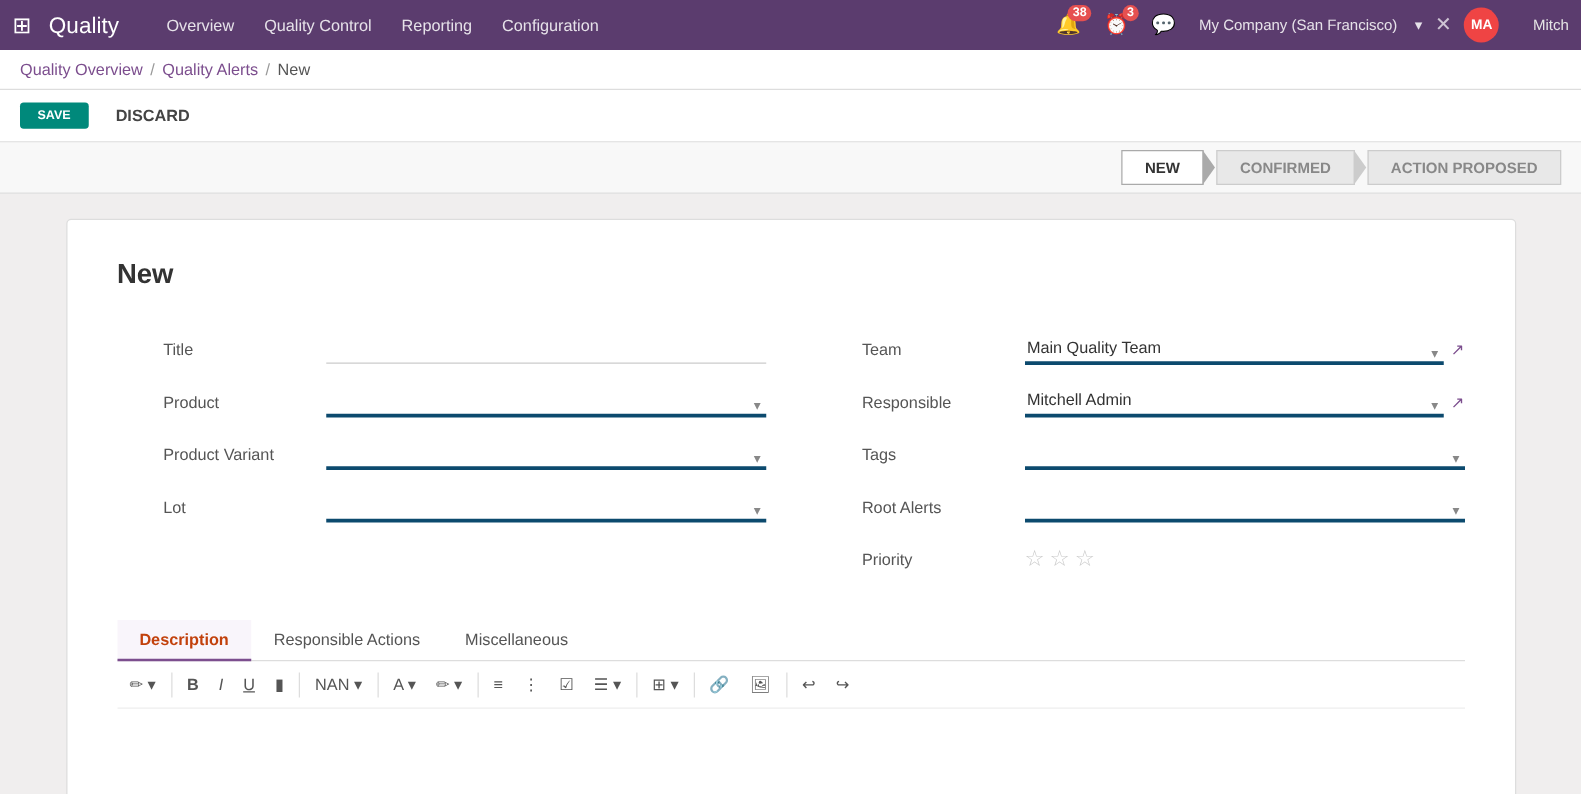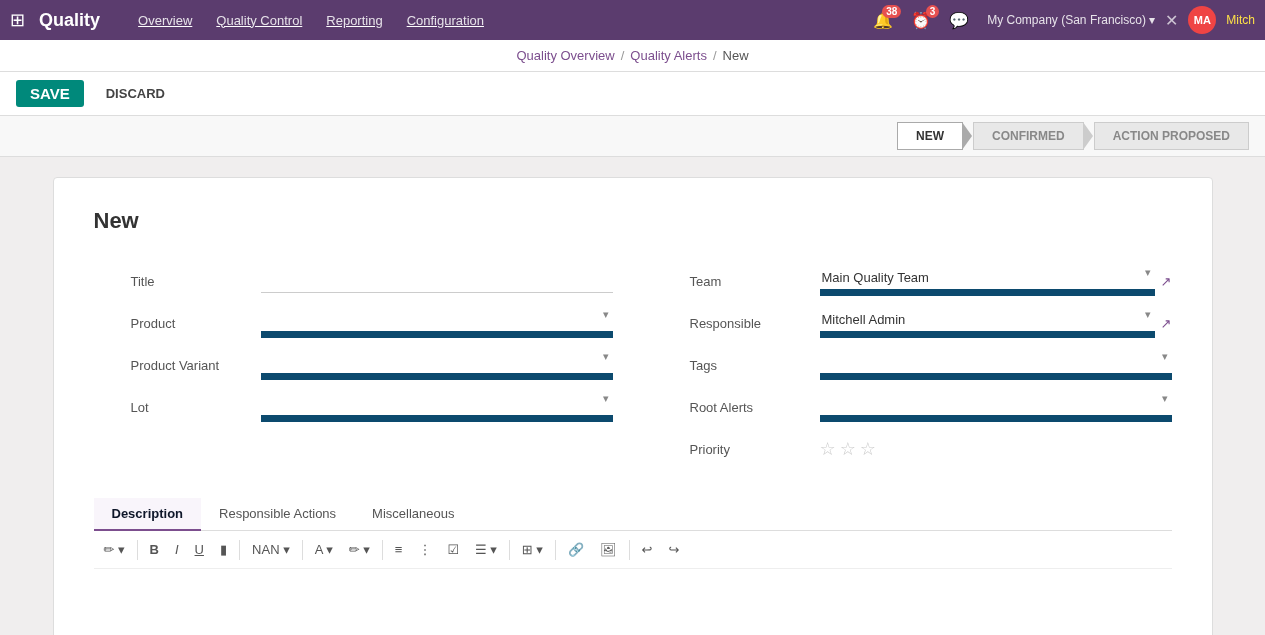--- a/index.html
+++ b/index.html
@@ -9,22 +9,22 @@
     .topnav {
       background: #5b3c6e;
       color: white;
       display: flex;
       align-items: center;
       height: 40px;
       padding: 0 10px;
       gap: 8px;
     }
     .topnav-app-icon { color: white; font-size: 18px; margin-right: 6px; cursor: pointer; }
-    .topnav-brand { font-size: 18px; font-weight: 700; margin-right: 20px; }
-    .topnav-menu { display: flex; gap: 4px; text-decoration: underline; }
+    .topnav-brand { font-size: 18px; font-weight: 400; margin-right: 20px; }
+    .topnav-menu { display: flex; gap: 4px; }
     .topnav-menu-item {
       color: rgba(255,255,255,0.85);
       padding: 4px 10px;
       border-radius: 3px;
       cursor: pointer;
       font-size: 13px;
     }
     .topnav-right { margin-left: auto; display: flex; align-items: center; gap: 10px; }
     .topnav-icon-btn {
       color: white;
@@ -44,21 +44,21 @@
       top: -6px;
       right: -8px;
       font-weight: 700;
     }
     .topnav-company {
       color: rgba(255,255,255,0.85);
       font-size: 12px;
       cursor: pointer;
       display: flex;
       align-items: center;
-      gap: 3px;
+      gap: 14px;
     }
     .topnav-avatar {
       width: 28px;
       height: 28px;
       border-radius: 50%;
       background: #ef4444;
       display: flex;
       align-items: center;
       justify-content: center;
       color: white;
@@ -68,21 +68,20 @@
     .topnav-close { color: rgba(255,255,255,0.7); cursor: pointer; font-size: 16px; }
 
     
     .breadcrumb {
       display: flex;
       align-items: center;
       padding: 8px 16px;
       font-size: 13px;
       background: white;
       border-bottom: 1px solid #ddd;
-      justify-content: center;
     }
     .breadcrumb-link { color: #7c4e8e; cursor: pointer; }
     .breadcrumb-sep { margin: 0 6px; color: #999; }
     .breadcrumb-current { color: #555; }
 
     
     .action-bar {
       display: flex;
       align-items: center;
       padding: 8px 16px;
@@ -90,21 +89,21 @@
       background: white;
       border-bottom: 1px solid #ddd;
     }
     .btn-save {
       background: #00897b;
       color: white;
       border: none;
       padding: 5px 14px;
       border-radius: 3px;
       cursor: pointer;
-      font-size: 15px;
+      font-size: 10px;
       font-weight: 600;
     }
     .btn-discard {
       background: none;
       color: #444;
       border: none;
       padding: 5px 14px;
       border-radius: 3px;
       cursor: pointer;
       font-size: 13px;
@@ -205,24 +204,24 @@
       border: none;
       outline: none;
       width: 100%;
       font-size: 13px;
       padding: 4px 2px;
       background: transparent;
       color: #333;
     }
     .form-select-wrap {
       flex: 1;
-      border-bottom: 7px solid #0c4a6e;
+      border-bottom: 3px solid #0c4a6e;
       position: relative;
       display: flex;
-      align-items: flex-start;
+      align-items: flex-end;
     }
     .form-select-wrap select {
       border: none;
       outline: none;
       width: 100%;
       font-size: 13px;
       padding: 4px 2px;
       background: transparent;
       color: #333;
       appearance: none;
@@ -254,21 +253,21 @@
     }
     .tab {
       padding: 8px 18px;
       font-size: 13px;
       cursor: pointer;
       color: #555;
       border-bottom: 2px solid transparent;
       margin-bottom: -1px;
     }
     .tab.active {
-      color: #0f172a;
+      color: #c2410c;
       border-bottom: 2px solid #7c4e8e;
       font-weight: 600;
       background: #f9f5fb;
     }
 
     
     .editor-toolbar {
       display: flex;
       align-items: center;
       gap: 4px;
@@ -325,21 +324,21 @@
     </div>
     <div class="topnav-icon-btn" style="position:relative; margin-right:8px;">
       💬
     </div>
     <div class="topnav-company">
       <span>My Company (San Francisco)</span>
       <span>▾</span>
     </div>
     <span class="topnav-close">✕</span>
     <div class="topnav-avatar" title="Mitchell Admin">MA</div>
-    <span style="color:#fde047; font-size:12px;">Mitch</span>
+    <span style="color:#e5e5e5; font-size:12px;margin-left:17px;">Mitch</span>
   </div>
 </nav>
 
 <div class="breadcrumb">
   <span class="breadcrumb-link">Quality Overview</span>
   <span class="breadcrumb-sep">/</span>
   <span class="breadcrumb-link">Quality Alerts</span>
   <span class="breadcrumb-sep">/</span>
   <span class="breadcrumb-current">New</span>
 </div>

